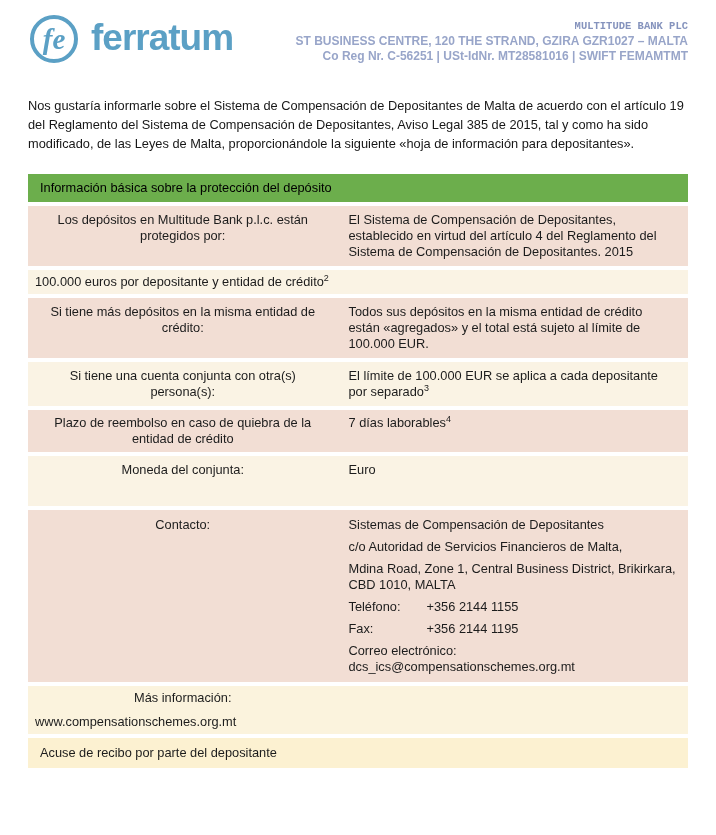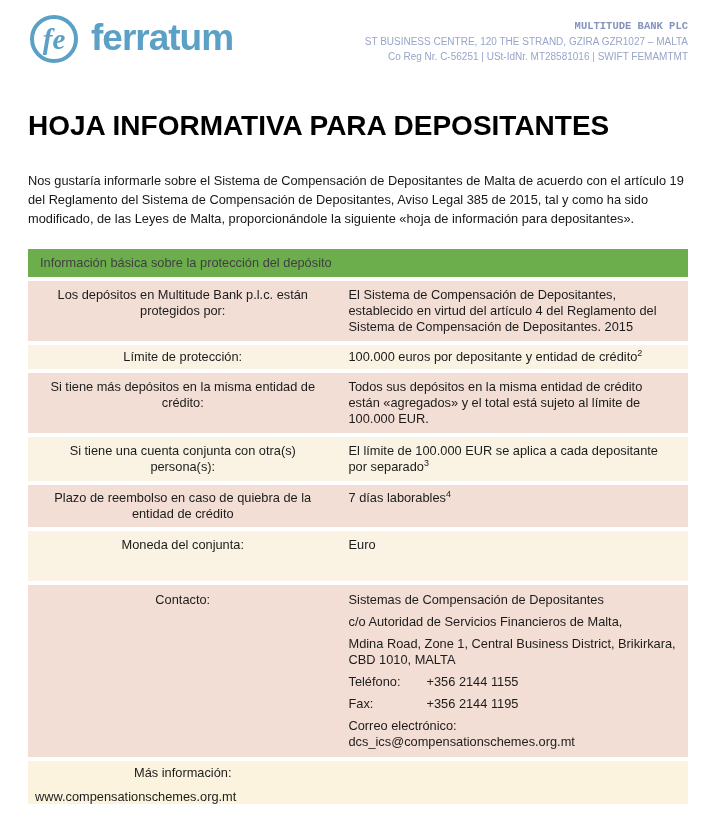--- a/index.html
+++ b/index.html
@@ -20,34 +20,34 @@
     padding:13px 28px 0 28px;
   }
   .logo { display:flex; align-items:center; gap:11px; }
   .logo-mark { width:52px; height:54px; flex:0 0 auto; }
   .wordmark {
     font-size:37px; font-weight:bold; color:#5ba0c5;
     letter-spacing:-1px; line-height:52px; transform:translateY(-2px);
   }
   .company { text-align:right; margin-top:6px; line-height:15px; }
   .company-name { font-size:10.5px; font-weight:bold; color:#8593bd;font-family:Liberation Mono, monospace; }
-  .company-line { font-size:10px; color:#98a5c9; }
+  .company-line { font-size:12px; color:#98a5c9;font-weight:bold; }
   
   .doc-title {
     margin:42px 28px 0 28px;
     font-size:28px; line-height:33px; font-weight:bold; color:#000;
   }
   .intro {
     margin:29px 28px 0 28px;
     font-size:12.8px; line-height:19px; color:#171717;
   }
   
   .info-table { margin:21px 28px 0 28px; font-size:12.8px; line-height:16px; }
   .section-header {
-    background:#6cae4c; color:#404040;
+    background:#6cae4c; color:#000000;
     padding:6px 12px; line-height:16px;
   }
   .row { display:flex; margin-top:4px; }
   .row .cl { width:47.5%; padding:6px 16px 6px 12px;text-align:center; }
   .row .cr { width:52.5%; padding:6px 12px 6px 7px; }
   .row--pink  { background:#f2ded4; }
   .row--cream { background:#faf3e4; }
   .row--slim .cl, .row--slim .cr { padding-top:4px; padding-bottom:4px; }
   .row--compact .cl, .row--compact .cr { padding-top:5px; padding-bottom:5px; }
   .row--tall .cl, .row--tall .cr { padding-bottom:28px; }
@@ -73,35 +73,33 @@
       </svg>
       <div class="wordmark">ferratum</div>
     </div>
     <div class="company">
       <div class="company-name">MULTITUDE BANK PLC</div>
       <div class="company-line">ST BUSINESS CENTRE, 120 THE STRAND, GZIRA GZR1027 – MALTA</div>
       <div class="company-line">Co Reg Nr. C-56251 | USt-IdNr. MT28581016 | SWIFT FEMAMTMT</div>
     </div>
   </div>
 
-  <h1 class="doc-title">HOJA INFORMATIVA PARA DEPOSITANTES</h1>
 
   <p class="intro">Nos gustaría informarle sobre el Sistema de Compensación de Depositantes de Malta de acuerdo con el artículo 19 del Reglamento del Sistema de Compensación de Depositantes, Aviso Legal 385 de 2015, tal y como ha sido modificado, de las Leyes de Malta, proporcionándole la siguiente «hoja de información para depositantes».</p>
 
   <div class="info-table">
 
     <div class="section-header">Información básica sobre la protección del depósito</div>
 
     <div class="row row--pink">
       <div class="cl">Los depósitos en Multitude Bank p.l.c. están protegidos por:</div>
       <div class="cr"><span>El Sistema de Compensación de Depositantes, establecido en virtud del artículo 4 del Reglamento del Sistema de Compensación de Depositantes. 2015</span><sup></sup></div>
     </div>
 
     <div class="row row--cream row--slim">
-      <div class="cl">Límite de protección:</div>
       <div class="cr"><span>100.000 euros por depositante y entidad de crédito</span><sup>2</sup></div>
     </div>
 
     <div class="row row--pink">
       <div class="cl">Si tiene más depósitos en la misma entidad de crédito:</div>
       <div class="cr"><span>Todos sus depósitos en la misma entidad de crédito están «agregados» y el total está sujeto al límite de 100.000 EUR.</span><sup></sup></div>
     </div>
 
     <div class="row row--cream">
       <div class="cl">Si tiene una cuenta conjunta con otra(s) persona(s):</div>

